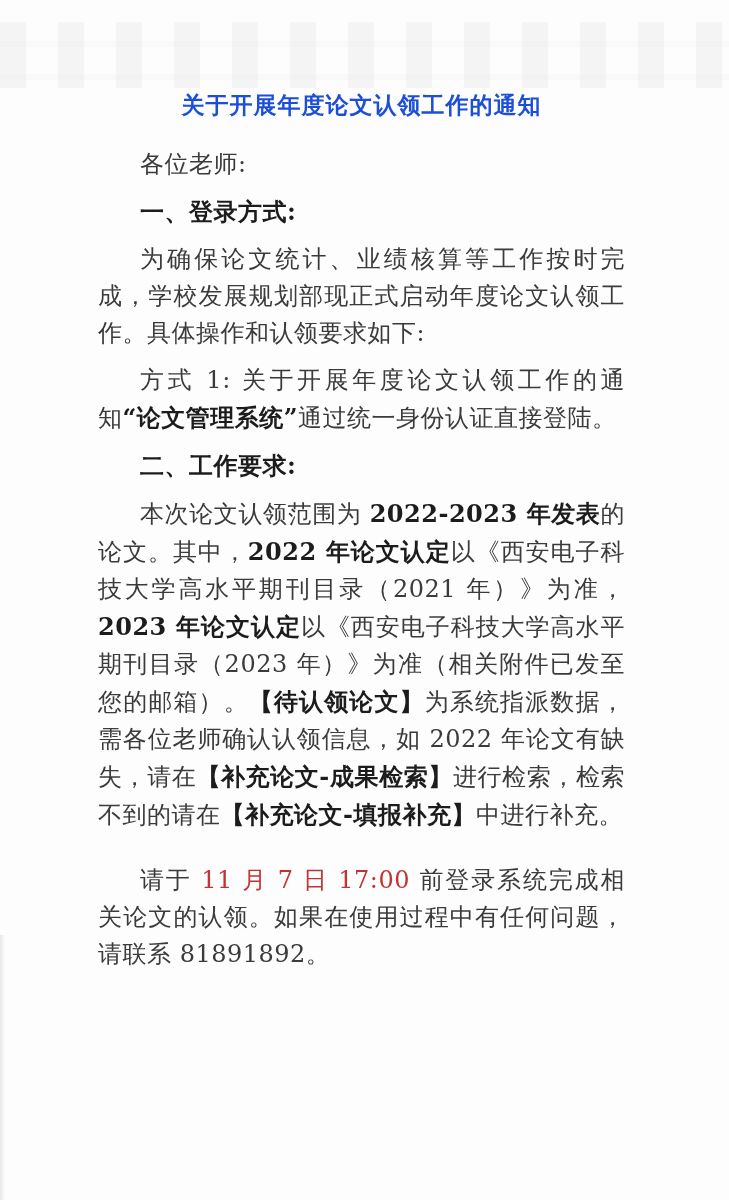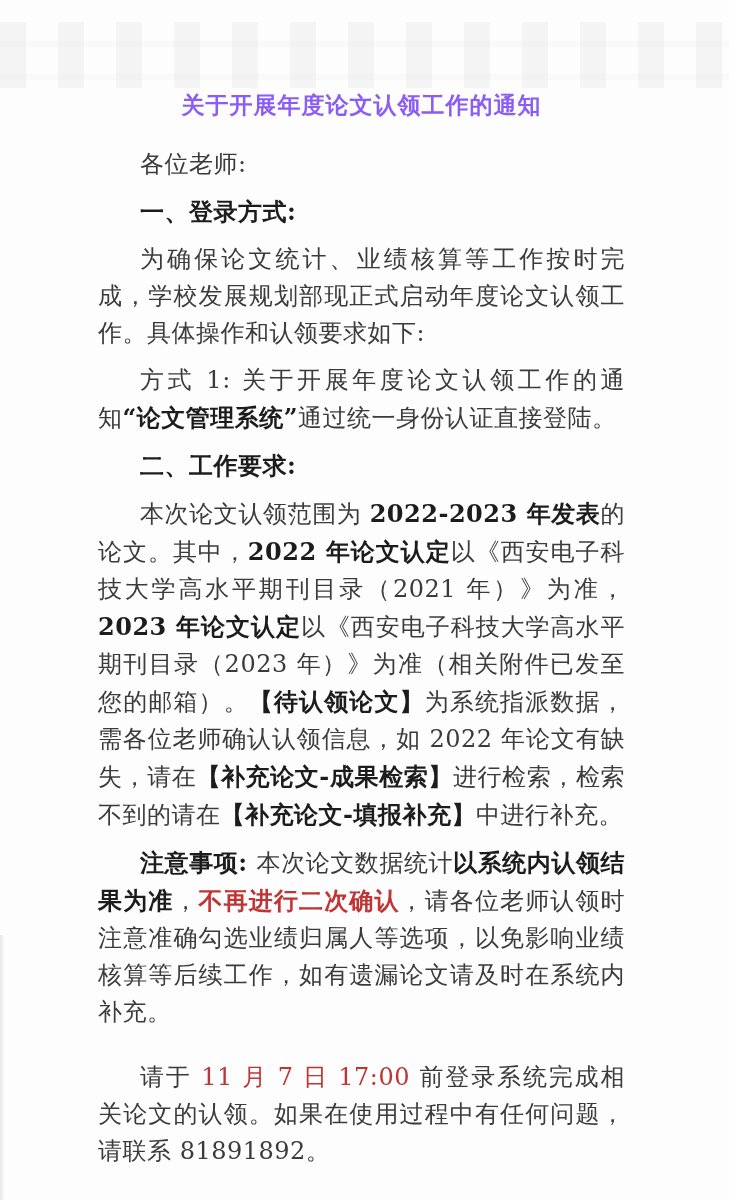--- a/index.html
+++ b/index.html
@@ -35,21 +35,21 @@
     left: 98px;
     right: 104px;
     top: 88px;
   }
   .doc-title {
     margin: 0 0 24px 0;
     font-family: "DejaVu Sans", "Liberation Sans", sans-serif;
     font-size: 23px;
     line-height: 34px;
     font-weight: bold;
-    color: #8b5cf6;
+    color: #1d4ed8;
     text-align: center;
     letter-spacing: 1px;
   }
   .para {
     margin: 0 0 10px 0;
     font-size: 24px;
     line-height: 37px;
     text-align: justify;
     letter-spacing: 0.5px;
   }
@@ -66,18 +66,17 @@
   <div class="edge-shade"></div>
   <div class="content">
     <h1 class="doc-title">关于开展年度论文认领工作的通知</h1>
     <div>
         <p class="para indent"><span class="">各位老师:</span></p>
         <p class="para indent"><span class="bold">一、登录方式:</span></p>
         <p class="para indent"><span class="">为确保论文统计、业绩核算等工作按时完成，学校发展规划部现正式启动年度论文认领工作。具体操作和认领要求如下:</span></p>
         <p class="para indent"><span class="">方式 1: 关于开展年度论文认领工作的通知</span><span class="bold">“论文管理系统”</span><span class="">通过统一身份认证直接登陆。</span></p>
         <p class="para indent"><span class="bold">二、工作要求:</span></p>
         <p class="para indent"><span class="">本次论文认领范围为 </span><span class="bold">2022-2023 年发表</span><span class="">的论文。其中，</span><span class="bold">2022 年论文认定</span><span class="">以《西安电子科技大学高水平期刊目录（2021 年）》为准，</span><span class="bold">2023 年论文认定</span><span class="">以《西安电子科技大学高水平期刊目录（2023 年）》为准（相关附件已发至您的邮箱）。</span><span class="bold">【待认领论文】</span><span class="">为系统指派数据，需各位老师确认认领信息，如 2022 年论文有缺失，请在</span><span class="bold">【补充论文-成果检索】</span><span class="">进行检索，检索不到的请在</span><span class="bold">【补充论文-填报补充】</span><span class="">中进行补充。</span></p>
-        <p class="para indent"><span class="bold">注意事项: </span><span class="">本次论文数据统计</span><span class="bold">以系统内认领结果为准</span><span class="">，</span><span class="bold red">不再进行二次确认</span><span class="">，请各位老师认领时注意准确勾选业绩归属人等选项，以免影响业绩核算等后续工作，如有遗漏论文请及时在系统内补充。</span></p>
         <p class="para spacer"></p>
         <p class="para indent"><span class="">请于 </span><span class="red">11 月 7 日 17:00</span><span class=""> 前登录系统完成相关论文的认领。如果在使用过程中有任何问题，请联系 81891892。</span></p>
       </div>
   </div>
 </div>
 
 </body></html>

